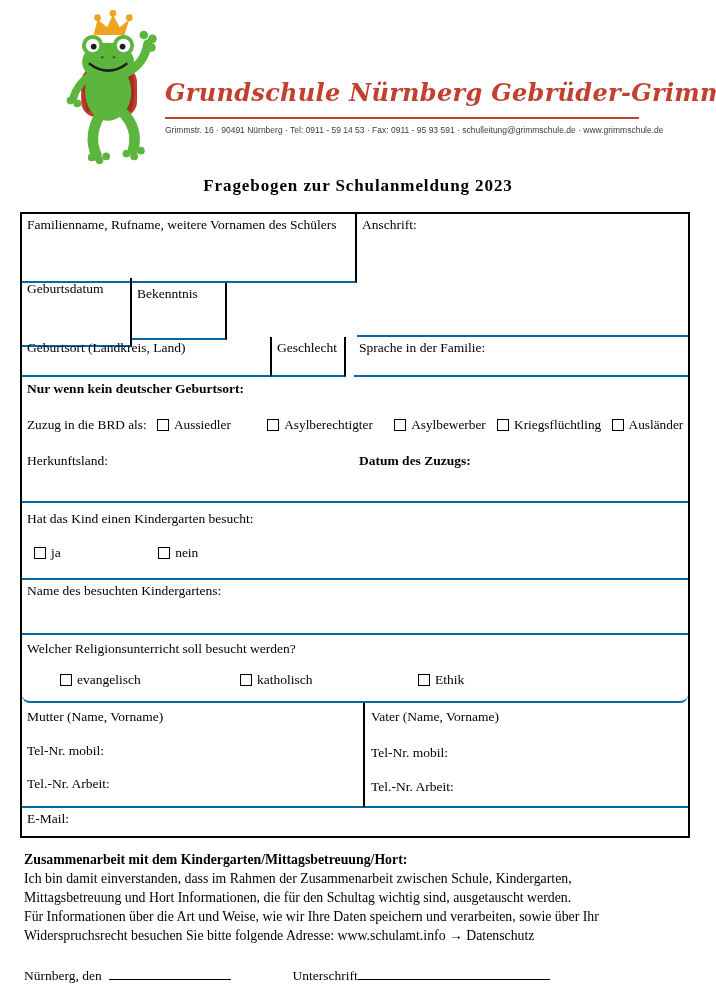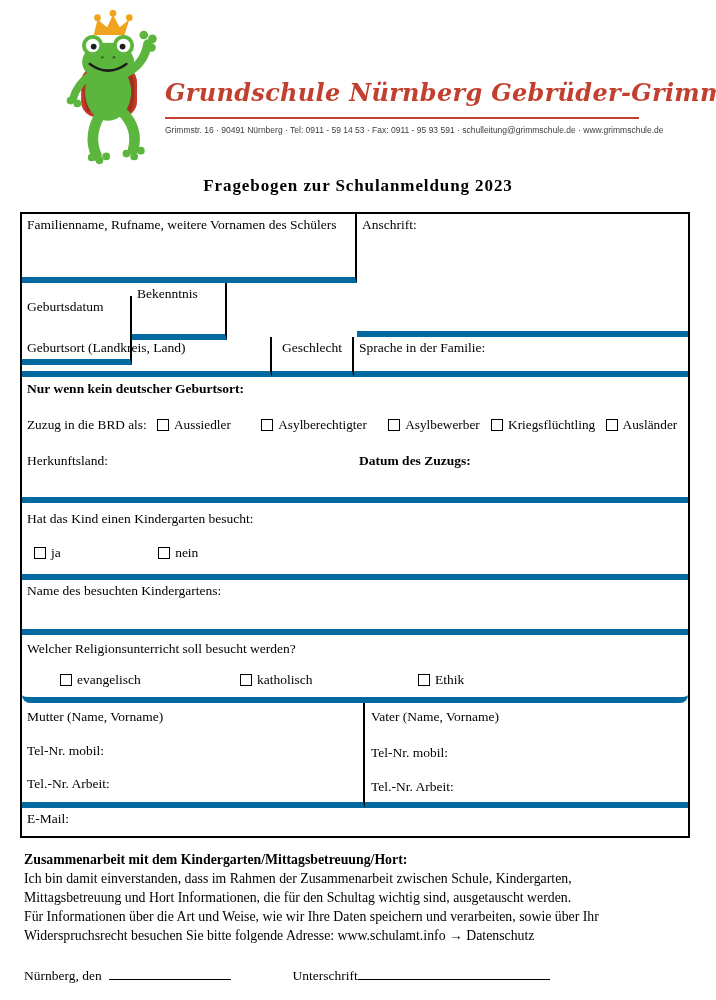--- a/index.html
+++ b/index.html
@@ -17,21 +17,21 @@
 
   
   .title{position:absolute;left:0;top:176px;width:716px;text-align:center;
       font-weight:bold;font-size:17px;letter-spacing:.9px;}
 
   
   .formtable{position:absolute;left:20px;top:212px;width:670px;height:626px;
       border:2px solid #000;box-sizing:border-box;}
   .cell{position:absolute;box-sizing:border-box;padding:3px 5px;font-size:13.5px;line-height:1.25;}
   .bR{border-right:2px solid #000;}
-  .bB{border-bottom:6px solid #0369a1;}
+  .bB{border-bottom:2px solid #0369a1;}
   .bold{font-weight:bold;}
   .cb{display:inline-block;width:12px;height:12px;border:1.5px solid #000;
       background:#fff;vertical-align:-2px;margin-right:5px;box-sizing:border-box;}
   .opt{white-space:nowrap;}
   .absline{position:absolute;white-space:nowrap;}
 
   
   .consent{position:absolute;left:24px;top:850px;width:660px;font-size:13.8px;line-height:19px;}
 
   
@@ -96,43 +96,43 @@
 
   <div class="formtable">
 
     <div class="cell bR bB" style="left:0;top:0;width:335px;height:69px;">
       <span>Familienname, Rufname, weitere Vornamen des Schülers</span>
     </div>
     <div class="cell bB" style="left:335px;top:0;width:331px;height:123px;">
       <span>Anschrift:</span>
     </div>
 
-    <div class="cell bR bB" style="left:0;top:82px;width:110px;height:69px;">
+    <div class="cell bR bB" style="left:0;top:64px;width:110px;height:69px;">
       <span>Geburtsdatum</span>
     </div>
     <div class="cell bR bB" style="left:110px;top:69px;width:95px;height:57px;">
       <span>Bekenntnis</span>
     </div>
 
     <div class="cell bR bB" style="left:0;top:123px;width:250px;height:40px;">
       <span>Geburtsort (Landkreis, Land)</span>
     </div>
-    <div class="cell bR bB" style="left:250px;top:123px;width:82px;height:40px;text-align:center;">
+    <div class="cell bR bB" style="left:250px;top:123px;width:74px;height:40px;">
       <span>Geschlecht</span>
     </div>
     <div class="cell bB" style="left:332px;top:123px;width:334px;height:40px;">
       <span>Sprache in der Familie:</span>
     </div>
 
     <div class="cell bB" style="left:0;top:163px;width:666px;height:126px;padding:0;">
       <div class="absline bold" style="left:5px;top:4px;">Nur wenn kein deutscher Geburtsort:</div>
       <div class="absline" style="left:5px;top:40px;font-size:13.3px;">
         <span>Zuzug in die BRD als:</span>
         <span class="opt" style="margin-left:7px;"><span class="cb"></span><span>Aussiedler</span></span>
-        <span class="opt" style="padding-left:27px;"><span class="cb"></span><span>Asylberechtigter</span></span>
+        <span class="opt" style="margin-left:6px;padding-left:27px;"><span class="cb"></span><span>Asylberechtigter</span></span>
         <span class="opt" style="margin-left:18px;"><span class="cb"></span><span>Asylbewerber</span></span>
         <span class="opt" style="margin-left:8px;"><span class="cb"></span><span>Kriegsflüchtling</span></span>
         <span class="opt" style="margin-left:7px;"><span class="cb"></span><span>Ausländer</span></span>
       </div>
       <div class="absline" style="left:5px;top:76px;">Herkunftsland:</div>
       <div class="absline bold" style="left:337px;top:76px;">Datum des Zuzugs:</div>
     </div>
 
     <div class="cell bB" style="left:0;top:289px;width:666px;height:77px;padding:0;">
       <div class="absline" style="left:5px;top:8px;">Hat das Kind einen Kindergarten besucht:</div>

